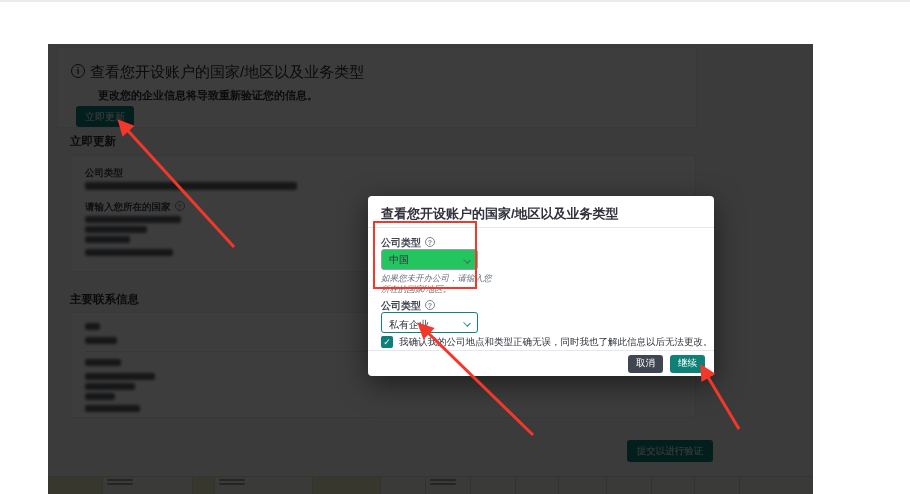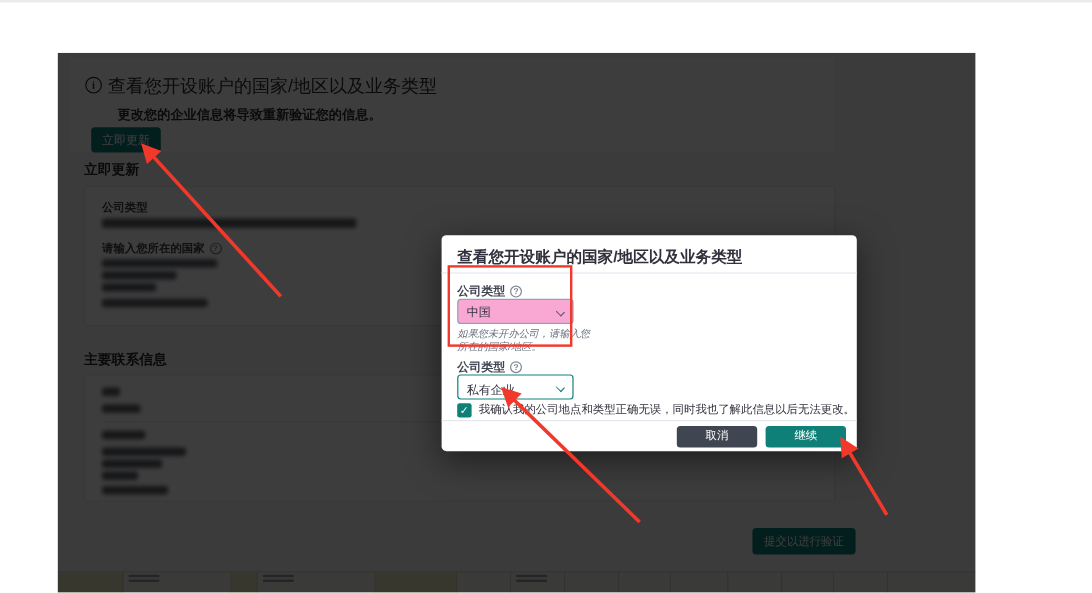--- a/index.html
+++ b/index.html
@@ -43,34 +43,34 @@
   .overlay { position:absolute; inset:0; background:rgba(0,0,0,0.76); }
 
   
   .modal { position:absolute; left:368px; top:196px; width:346px; height:180px; background:#fff;
            border-radius:4px; box-shadow:0 8px 28px rgba(0,0,0,.5); z-index:5; }
   .modal-title { position:absolute; left:13px; top:9px; font-size:13px; font-weight:700; color:#30313d; }
   .modal-divider { position:absolute; left:0; right:0; height:1px; background:#e3e8ee; }
   .m-label { position:absolute; left:13px; font-size:10px; font-weight:600; color:#414552; }
   .select { position:absolute; left:13px; width:97px; height:21px; border-radius:3px;
             font-size:10px; color:#30313d; display:flex; align-items:center; padding-left:7px; cursor:pointer; }
-  .select-gray { background:#f9a8d4; border:1px solid #9aa0a8; }
+  .select-gray { background:#22c55e; border:1px solid #9aa0a8; }
   .select-teal { background:#fff; border:1.4px solid #11817a;align-items:flex-end; }
   .chevron { position:absolute; right:7px; top:7px; width:6px; height:6px; border-right:1.4px solid #565b65;
              border-bottom:1.4px solid #565b65; transform:rotate(45deg) scale(1,.8); }
   .select-teal .chevron { border-color:#11817a; }
   .m-help { position:absolute; left:13px; top:77px; width:112px; font-size:8.5px; font-style:italic;
             color:#68707f; line-height:11px; }
   .check-row { position:absolute; left:13px; top:140px; display:flex; align-items:flex-start; }
   .checkbox { width:12px; height:12px; background:#0f8078; border-radius:2px; color:#fff; font-size:9px;
               line-height:12px; text-align:center; flex:0 0 auto; cursor:pointer; }
   .check-label { font-size:9.5px; color:#30313d; margin-left:6px; line-height:12px; }
   .modal-footer { position:absolute; left:0; right:0; bottom:0; height:26px; border-top:1px solid #e3e8ee;
                   display:flex; align-items:center; justify-content:flex-end; gap:7px; padding-right:9px; }
-  .m-btn { height:18px; padding:0 24px; font-size:9.5px; border-radius:3px; }
+  .m-btn { height:18px; padding:0 8px; font-size:9.5px; border-radius:3px; }
   .btn-dark { background:#404552; color:#fff; }
 
   
   .annos { position:absolute; inset:0; z-index:8; pointer-events:none; }
   .red-rect { position:absolute; left:373px; top:221px; width:104px; height:68px;
               border:2px solid #f2382b; z-index:9; }
 </style>
 </head>
 <body>
 

